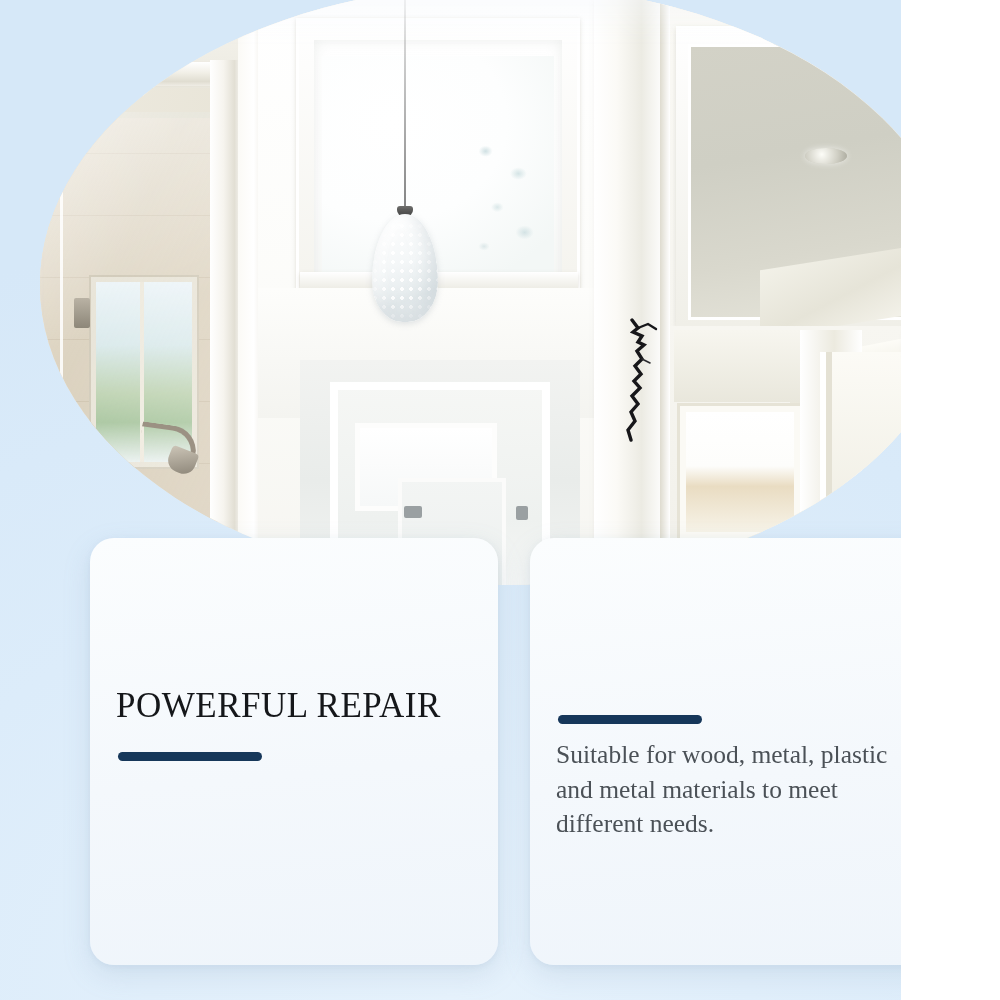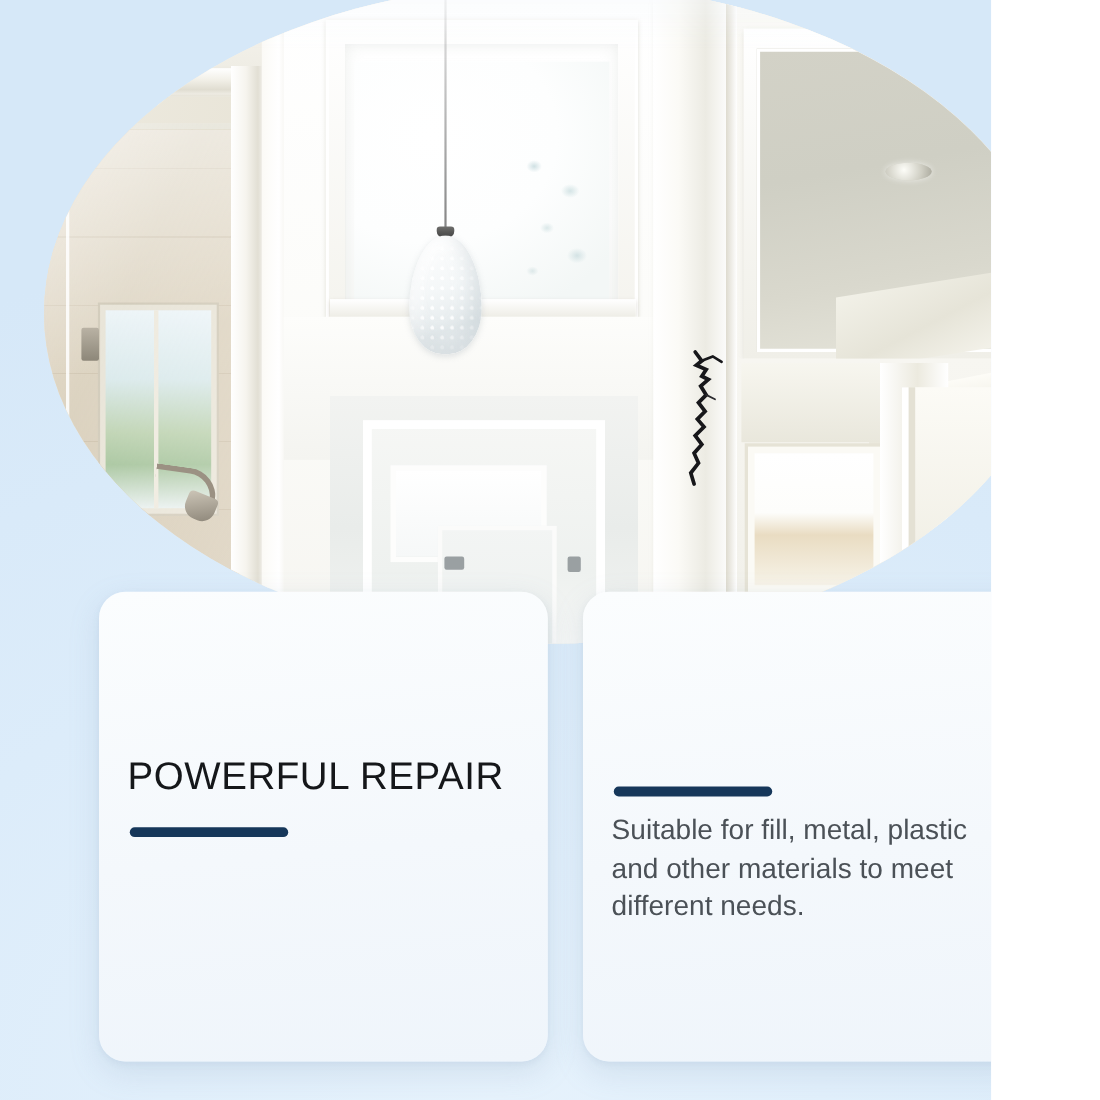--- a/index.html
+++ b/index.html
@@ -7,21 +7,21 @@
     margin: 0;
     padding: 0;
     background: #ffffff;
   }
   #stage {
     position: relative;
     width: 901px;
     height: 1000px;
     overflow: hidden;
     background: #dcecfa;
-    font-family: Liberation Sans, sans-serif;
+    font-family: Liberation Serif, serif;
   }
 
   
   .bg-wash {
     position: absolute;
     inset: 0;
     background:
       radial-gradient(120% 80% at 50% 100%, #e6f2fc 0%, #dcecfa 55%, #d6e8f8 100%);
   }
 
@@ -400,17 +400,17 @@
   <div class="card" id="card-left">
     <div class="card-inner">
       <h2 class="card-title">POWERFUL REPAIR</h2>
       <div class="accent-bar"></div>
     </div>
   </div>
 
   <div class="card" id="card-right">
     <div class="card-inner">
       <div class="accent-bar"></div>
-      <p class="card-body">Suitable for fill, metal, plastic and other materials to meet different needs.</p>
+      <p class="card-body">Suitable for wood, metal, plastic and metal materials to meet different needs.</p>
     </div>
   </div>
 
 </div>
 
 </body></html>

